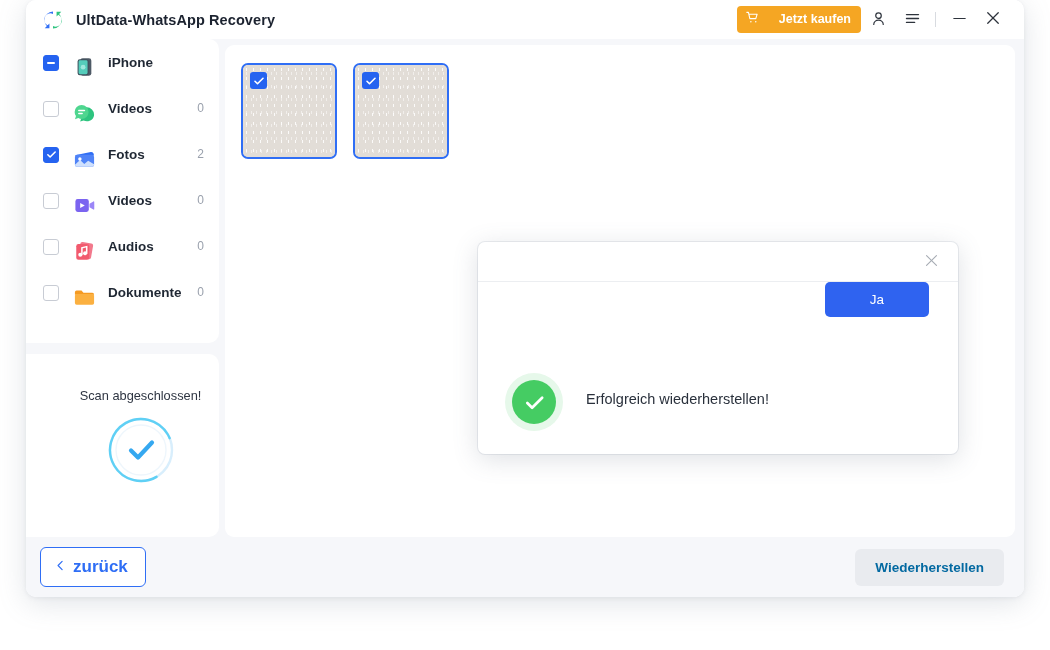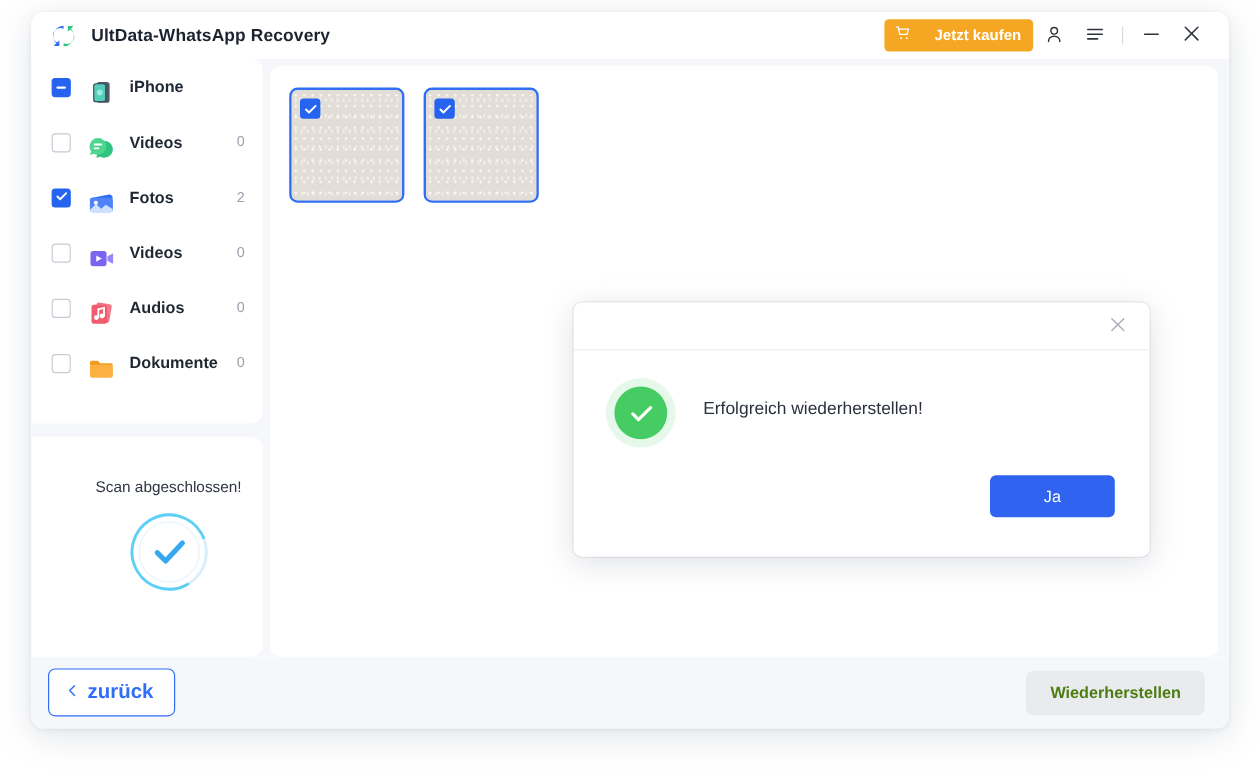--- a/index.html
+++ b/index.html
@@ -9,21 +9,21 @@
     height: 650px;
     overflow: hidden;
     background: #ffffff;
     font-family: "Liberation Sans", sans-serif;
   }
 
   
   #app-window {
     position: absolute;
     left: 26px;
-    top: 10px;
+    top: 0;
     width: 998px;
     height: 597px;
     background: #ffffff;
     border-radius: 10px;
     box-shadow: 0 6px 28px rgba(120,130,150,0.22), 0 1px 4px rgba(120,130,150,0.13);
     overflow: hidden;
     display: flex;
     flex-direction: column;
   }
 
@@ -251,21 +251,21 @@
     color: #2f6ef5;
     font-size: 17px;
     font-weight: bold;
     padding: 9px 17px 9px 13px;
     cursor: pointer;
     font-family: "Liberation Sans", sans-serif;
   }
   #recover-button {
     margin-left: auto;
     background: #e9ebef;
-    color: #4d7c0f;
+    color: #0369a1;
     border: none;
     border-radius: 6px;
     font-size: 13.5px;
     font-weight: bold;
     padding: 11px 20px;
     cursor: default;
     font-family: "Liberation Sans", sans-serif;
     white-space: nowrap;
   }
 
@@ -563,33 +563,33 @@
           <button id="modal-close">
             <span>
               <svg viewBox="0 0 24 24" width="17" height="17" stroke="#a7acb4" stroke-width="1.6" stroke-linecap="round">
                 <line x1="5" y1="5" x2="19" y2="19"></line>
                 <line x1="19" y1="5" x2="5" y2="19"></line>
               </svg>
             </span>
           </button>
         </div>
 
+        <div id="modal-footer">
+          <button id="modal-ok">Ja</button>
+        </div>
+
         <div id="modal-body">
           <span id="modal-icon-wrap">
             <span id="modal-icon">
               <svg viewBox="0 0 24 24" width="23" height="23" fill="none" stroke="#ffffff" stroke-width="2.8" stroke-linecap="round" stroke-linejoin="round">
                   <path d="M4.5 12.5l5 5 10.5-10.5"></path>
                 </svg>
             </span>
           </span>
           <span id="modal-message">Erfolgreich wiederherstellen!</span>
-        </div>
-
-        <div id="modal-footer">
-          <button id="modal-ok">Ja</button>
         </div>
       </div>
     </div>
   </div>
 
   <div id="footer">
     <button id="back-button">
       <span>
         <svg viewBox="0 0 24 24" width="13" height="13" fill="none" stroke="#2f6ef5" stroke-width="2.2" stroke-linecap="round" stroke-linejoin="round">
             <path d="M15 4.5L7.5 12l7.5 7.5"></path>

